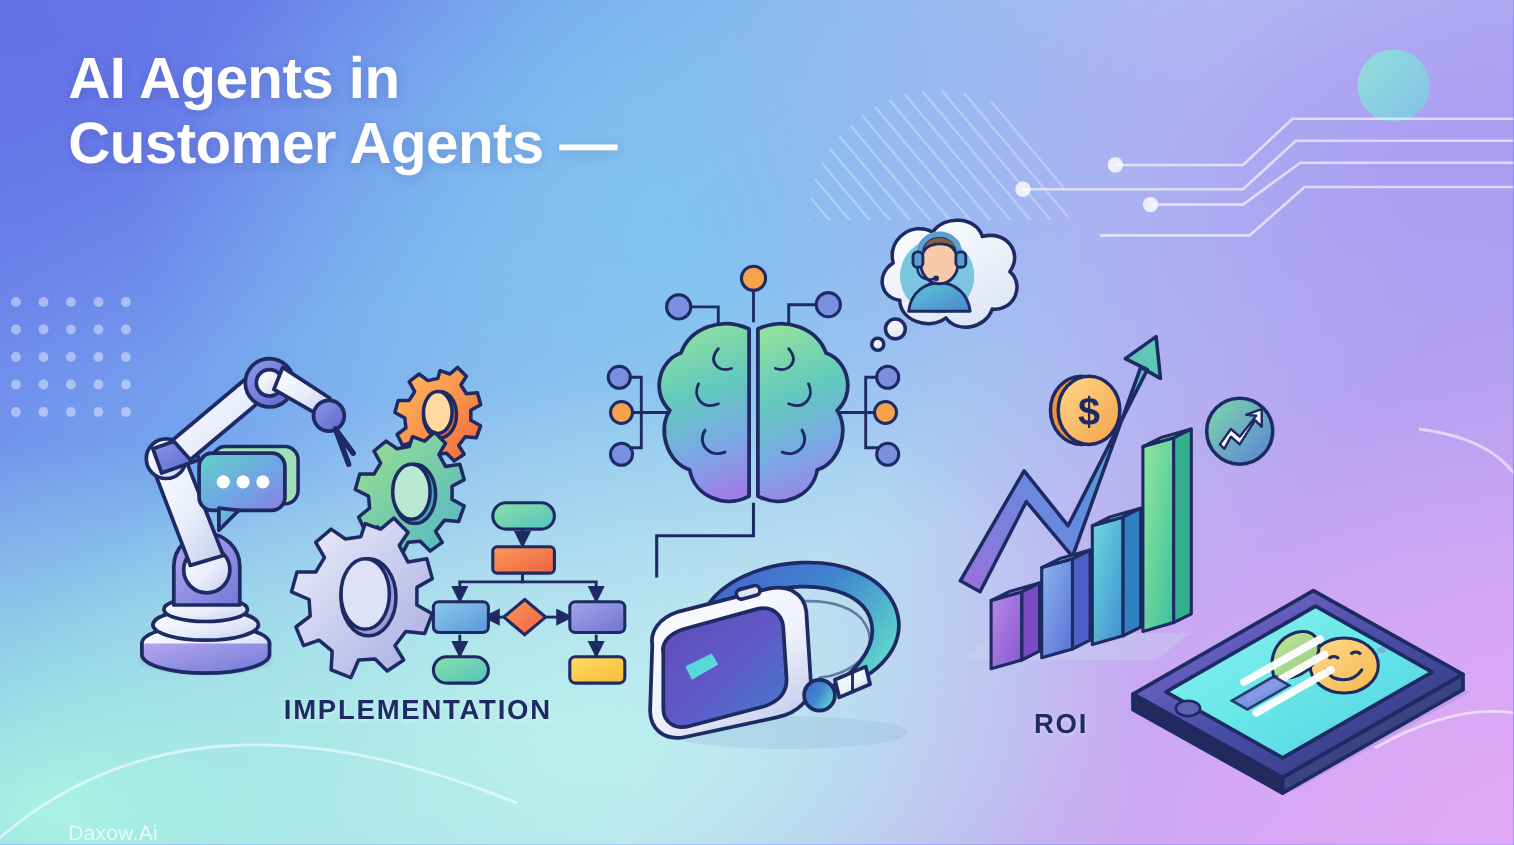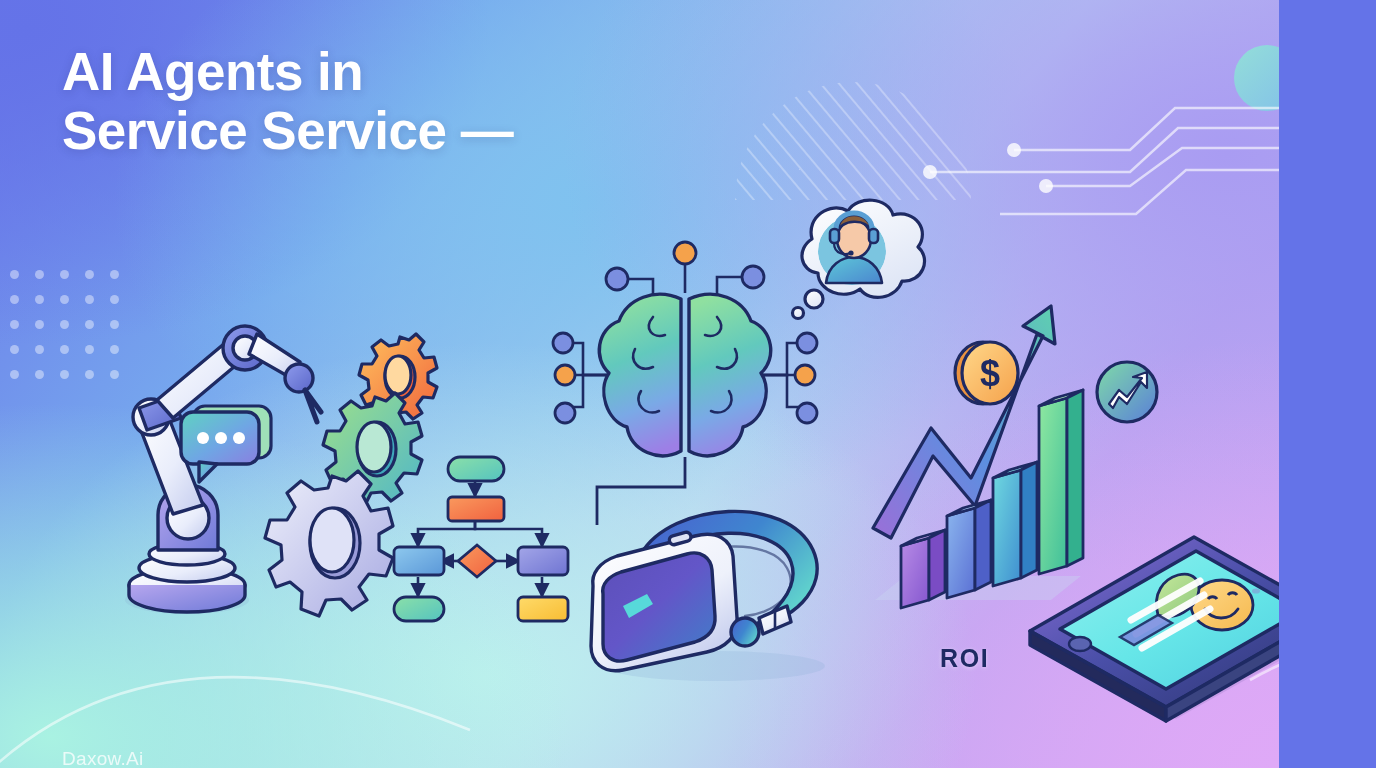--- a/index.html
+++ b/index.html
@@ -4,21 +4,21 @@
 <title>AI Agents in Customer Service</title>
 <style>
   * { margin:0; padding:0; box-sizing:border-box; }
   html,body { width:1376px; height:768px; overflow:hidden; }
   body {
     font-family:"Liberation Sans", sans-serif;
     background:#6473E8;
   }
   #stage {
     position:relative;
-    width:1279px; height:768px;
+    width:1376px; height:768px;
     overflow:hidden;
   }
   .layer { position:absolute; inset:0; }
 
   
   .bg-base {
     background:
       radial-gradient(ellipse 70% 75% at 4% 96%,  #a9f2e2 0%, rgba(169,242,226,0) 58%),
       radial-gradient(ellipse 62% 70% at 38% 88%, #bdf0ee 0%, rgba(189,240,238,0) 62%),
       radial-gradient(ellipse 70% 90% at 100% 100%, #dfa9f7 0%, rgba(223,169,247,0) 62%),
@@ -145,21 +145,21 @@
       <i style="left:100px;top:75px"></i>
     <i style="left:0;top:100px"></i>
       <i style="left:25px;top:100px"></i>
       <i style="left:50px;top:100px"></i>
       <i style="left:75px;top:100px"></i>
       <i style="left:100px;top:100px"></i>
   </div>
 
   <h1 class="title">
     <span>AI Agents in</span>
-    <span>Service Service —</span>
+    <span>Customer Agents —</span>
   </h1>
 
   <div class="art" id="art-robot">
     <svg viewBox="0 0 215 330">
       <defs>
         <linearGradient id="metal" x1="0" y1="0" x2="1" y2="1">
           <stop offset="0%" stop-color="#ffffff"></stop>
             <stop offset="55%" stop-color="#e9edfb"></stop>
             <stop offset="100%" stop-color="#c3cbee"></stop>
         </linearGradient>
@@ -580,17 +580,18 @@
       <g stroke="#ffffff" stroke-width="7" stroke-linecap="round" opacity=".95">
         <path d="M113 125 L182 86"></path>
         <path d="M118 139 L186 100"></path>
         <path d="M124 153 L192 114"></path>
       </g>
 
       <path d="M102 142 L140 120 L154 128 L116 150 z" fill="#7b8fe0" stroke="#1e2a63" stroke-width="2.4" opacity=".9"></path>
     </svg>
   </div>
 
+  <div class="caption" id="cap-impl">IMPLEMENTATION</div>
   <div class="caption" id="cap-roi">ROI</div>
 
   <div class="watermark">Daxow.Ai</div>
 
 </div>
 
 </body></html>

